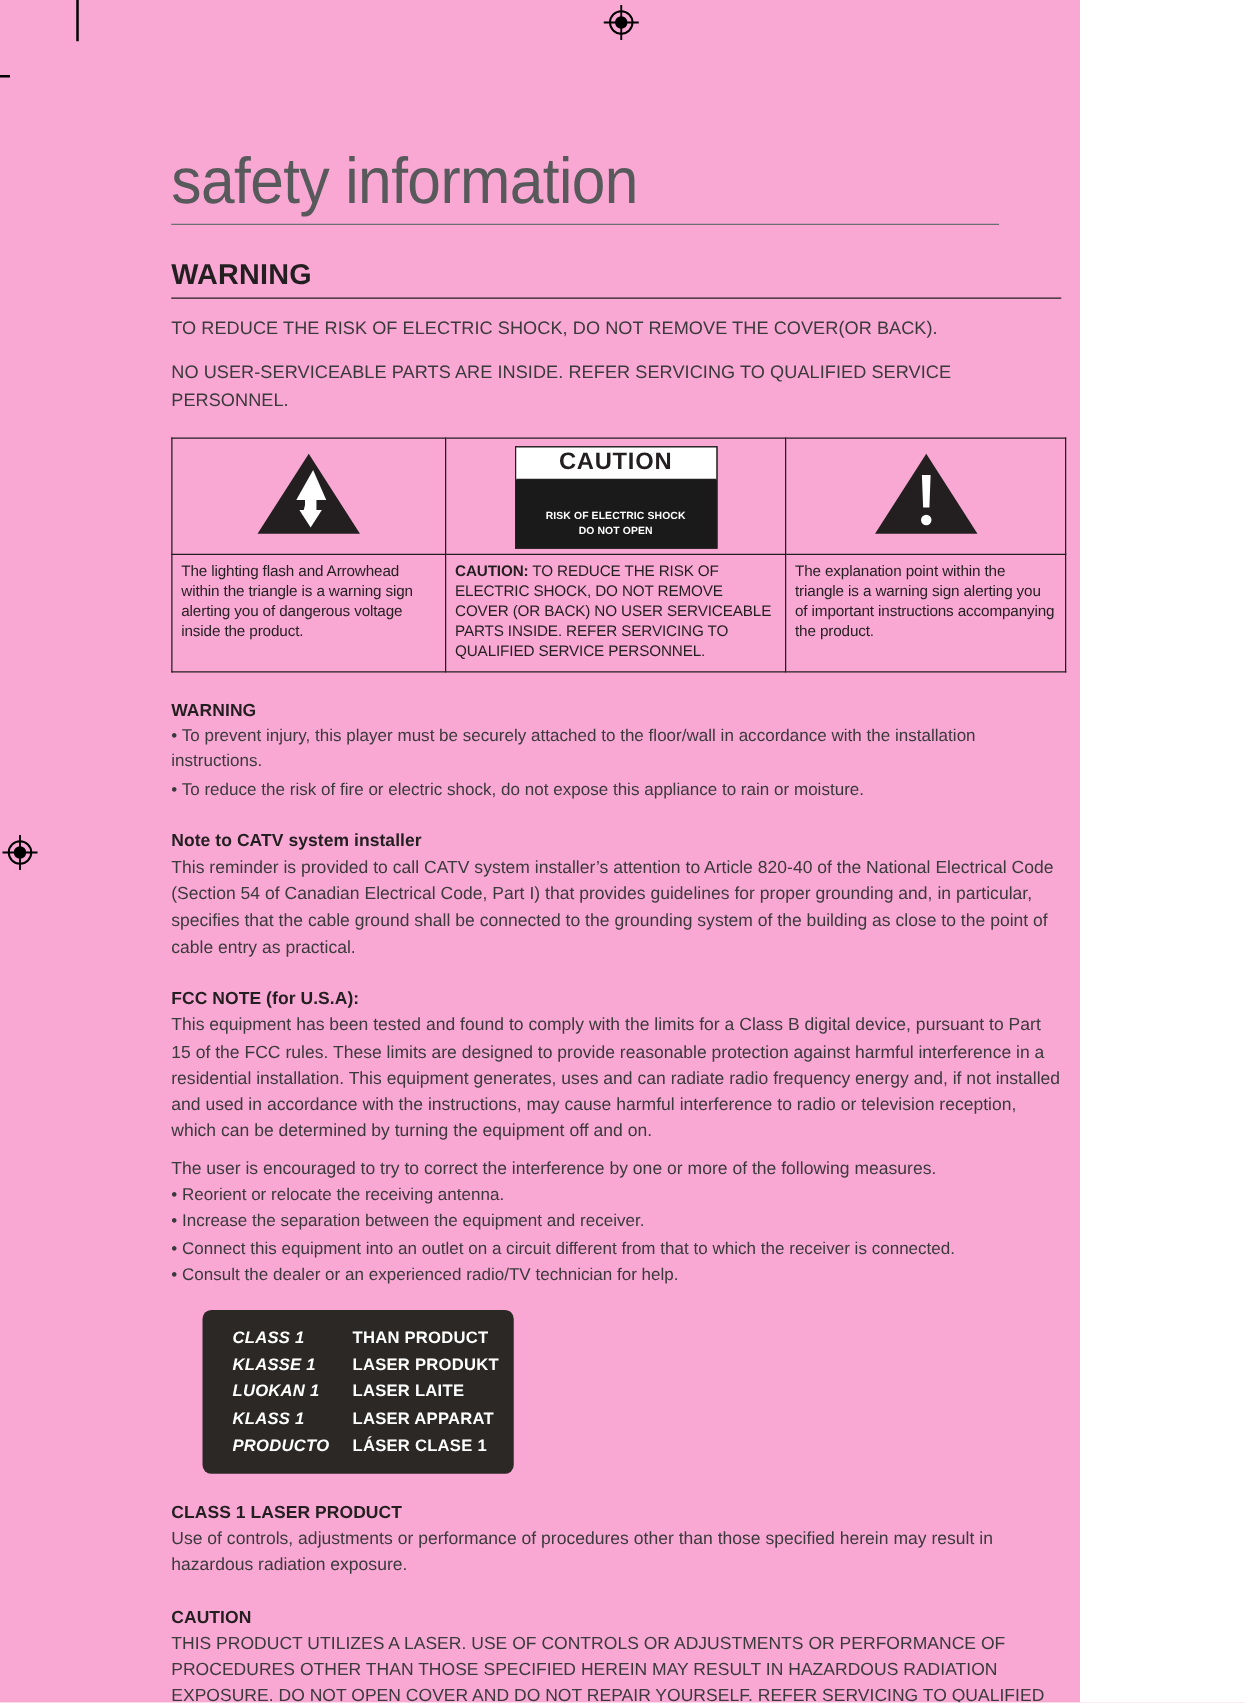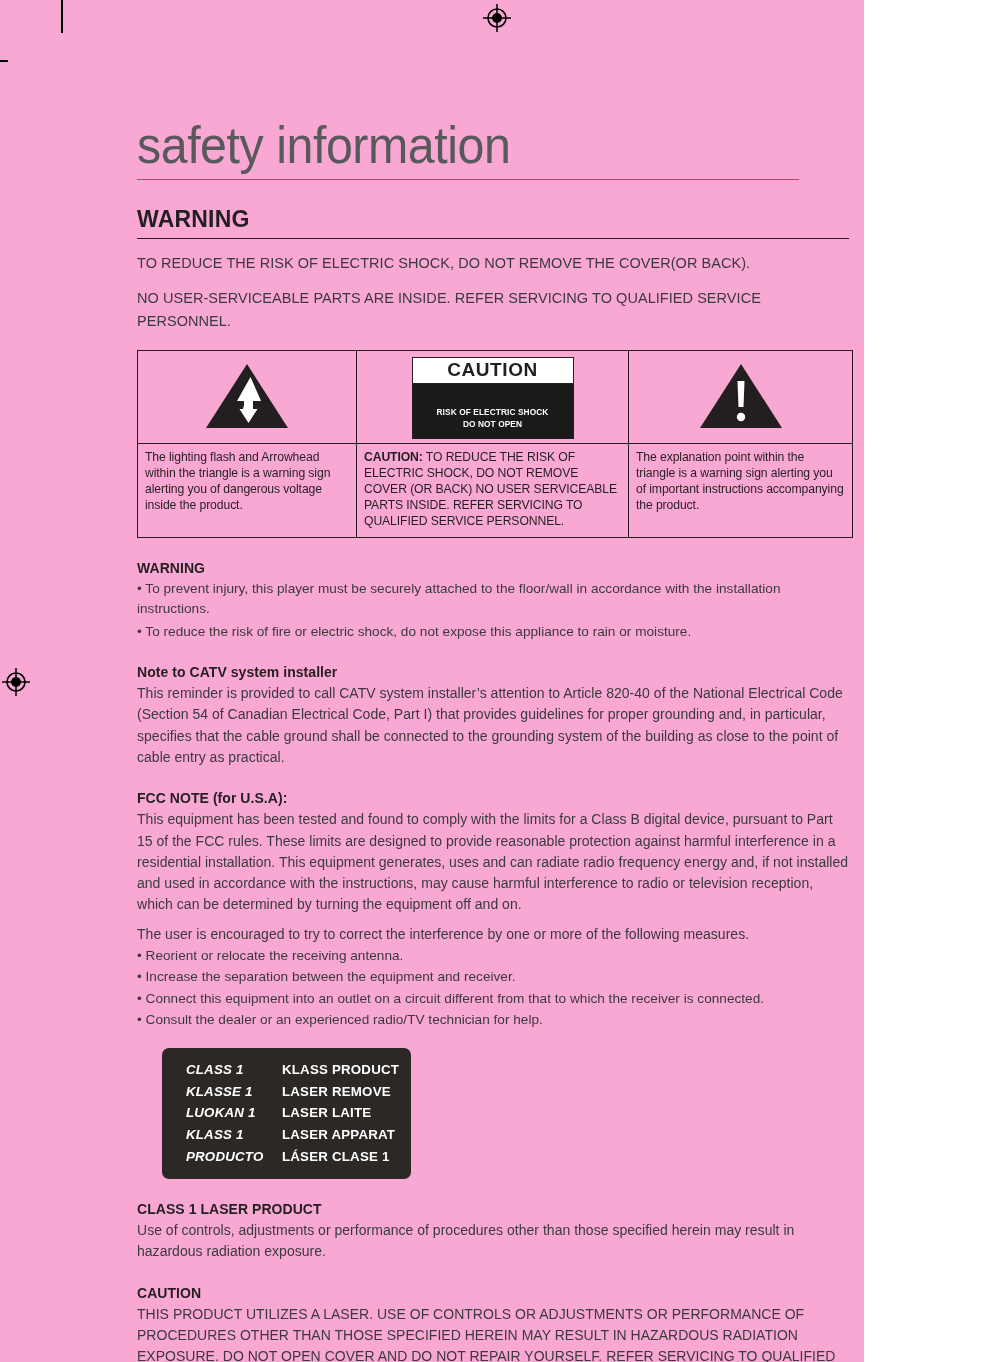--- a/index.html
+++ b/index.html
@@ -303,25 +303,25 @@
       <p class="para">The user is encouraged to try to correct the interference by one or more of the following measures.</p>
       <p class="bullet bullet-tight">• Reorient or relocate the receiving antenna.</p>
       <p class="bullet bullet-tight">• Increase the separation between the equipment and receiver.</p>
       <p class="bullet bullet-tight">• Connect this equipment into an outlet on a circuit different from that to which the receiver is connected.</p>
       <p class="bullet bullet-tight">• Consult the dealer or an experienced radio/TV technician for help.</p>
     </div>
 
     <div class="laser-box">
       <div class="laser-row">
         <span class="lc">CLASS 1</span>
-        <span class="rc">KLASS PRODUCT</span>
+        <span class="rc">THAN PRODUCT</span>
       </div>
       <div class="laser-row">
         <span class="lc">KLASSE 1</span>
-        <span class="rc">LASER REMOVE</span>
+        <span class="rc">LASER PRODUKT</span>
       </div>
       <div class="laser-row">
         <span class="lc">LUOKAN 1</span>
         <span class="rc">LASER LAITE</span>
       </div>
       <div class="laser-row">
         <span class="lc">KLASS 1</span>
         <span class="rc">LASER APPARAT</span>
       </div>
       <div class="laser-row">

